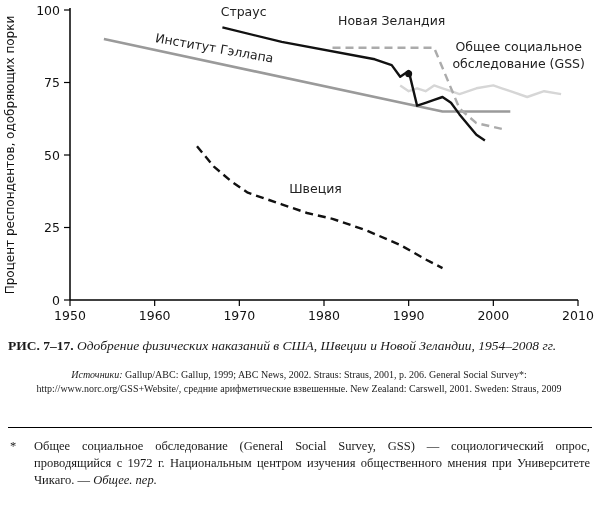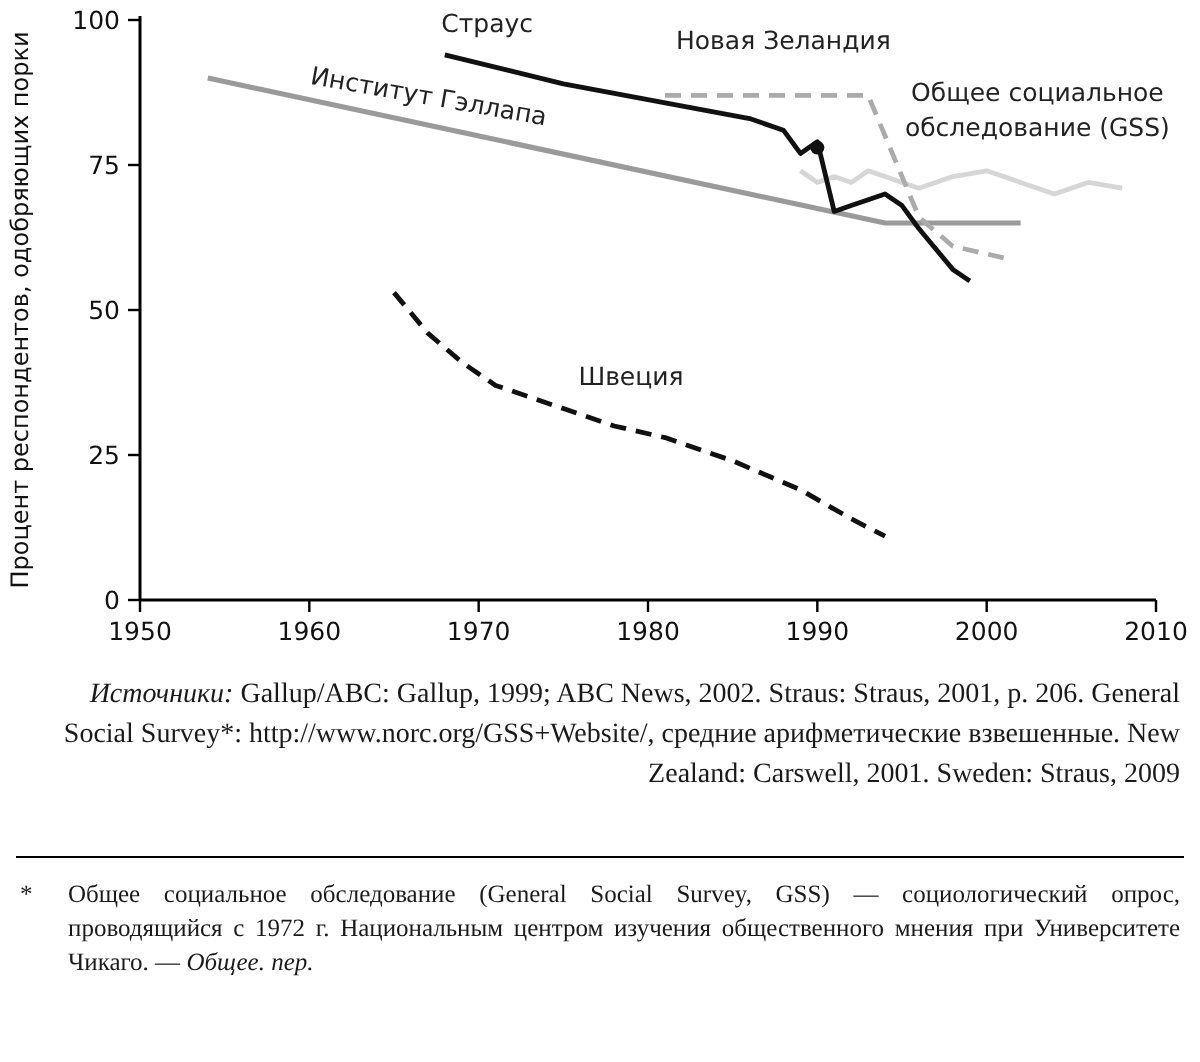--- a/index.html
+++ b/index.html
@@ -15,23 +15,23 @@
   #chart-svg text { font-family: "DejaVu Sans", "Liberation Sans", sans-serif; }
   .caption {
     margin: 12px 10px 0 8px;
     font-size: 13.5px;
     line-height: 1.35;
   }
   .caption .cap-label { font-weight: bold; }
   .caption .cap-title { font-style: italic; }
   .sources {
     margin: 13px 10px 0 8px;
-    font-size: 14px;
+    font-size: 10px;
     line-height: 1.42;
-    text-align: right;
+    text-align: center;
     word-break: break-word;
   }
   .sources .src-lead { font-style: italic; }
   .rule {
     border-top: 1.2px solid #000;
     margin: 30px 8px 0 8px;
     height: 0;
   }
   .footnote {
     position: relative;
@@ -83,19 +83,20 @@
       <circle cx="408.66666666666663" cy="73.79999999999998" r="3.5" fill="#111111"></circle>
       <text x="243.6" y="15.8" text-anchor="middle" font-size="12.5" fill="#222">Страус</text>
       <text x="391.7" y="24.5" text-anchor="middle" font-size="12.5" fill="#222">Новая Зеландия</text>
       <text x="154.7" y="41.9" text-anchor="start" font-size="12.5" fill="#222" transform="rotate(10 154.66666666666666 41.89999999999998)">Институт Гэллапа</text>
       <text x="518.7" y="50.6" text-anchor="middle" font-size="12.5" fill="#222">Общее социальное</text>
       <text x="518.7" y="68.0" text-anchor="middle" font-size="12.5" fill="#222">обследование (GSS)</text>
       <text x="315.5" y="192.7" text-anchor="middle" font-size="12.5" fill="#222">Швеция</text>
       <text x="14" y="155" text-anchor="middle" font-size="12" fill="#111" transform="rotate(-90 14 155)">Процент респондентов, одобряющих порки</text>
     </svg>
 
+  <p class="caption"><span class="cap-label">РИС. 7–17.</span><span class="cap-title"> Одобрение физических наказаний в США, Швеции и Новой Зеландии, 1954–2008 гг.</span></p>
 
   <p class="sources"><span class="src-lead">Источники:</span><span> Gallup/ABC: Gallup, 1999; ABC News, 2002. Straus: Straus, 2001, p. 206. General Social Survey*: http://www.norc.org/GSS+Website/, средние арифметические взвешенные. New Zealand: Carswell, 2001. Sweden: Straus, 2009</span></p>
 </div>
 
 <div class="rule"></div>
 
 <p class="footnote"><span class="fn-marker">*</span><span>Общее социальное обследование (General Social Survey, GSS) — социологический опрос, проводящийся с 1972 г. Национальным центром изучения общественного мнения при Университете Чикаго. — </span><span class="fn-note">Общее. пер.</span></p>
 
 </body></html>

